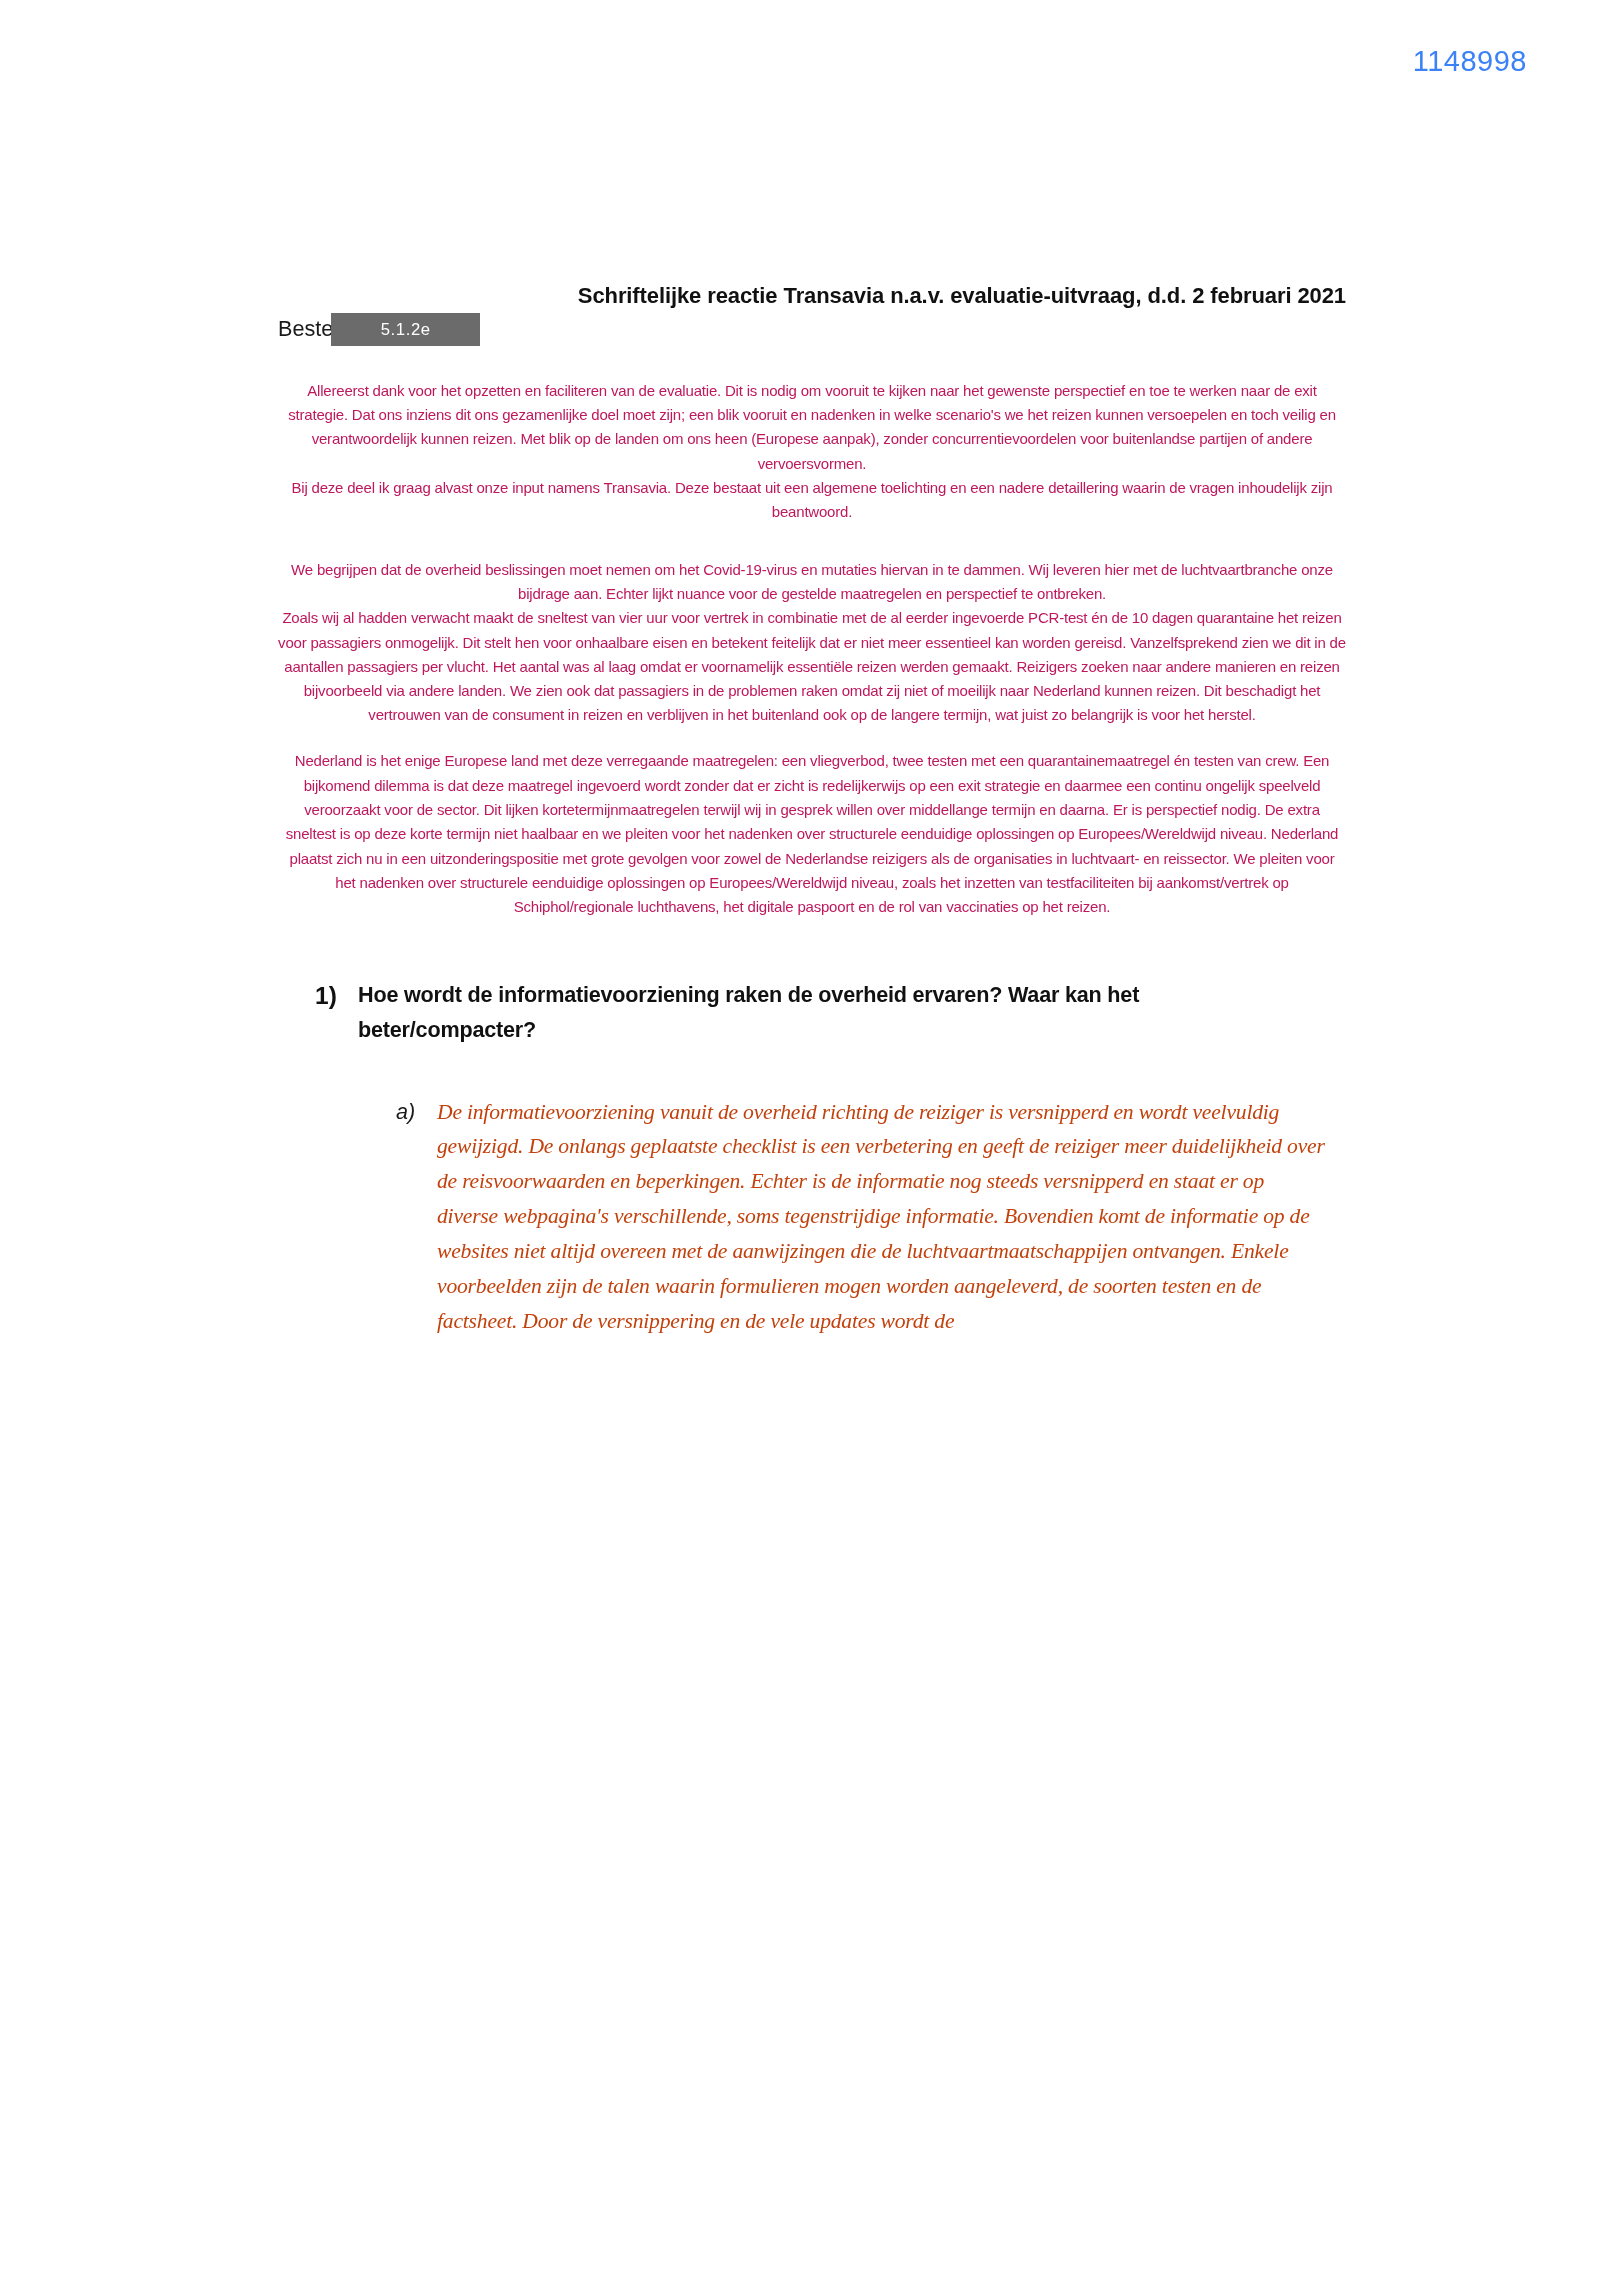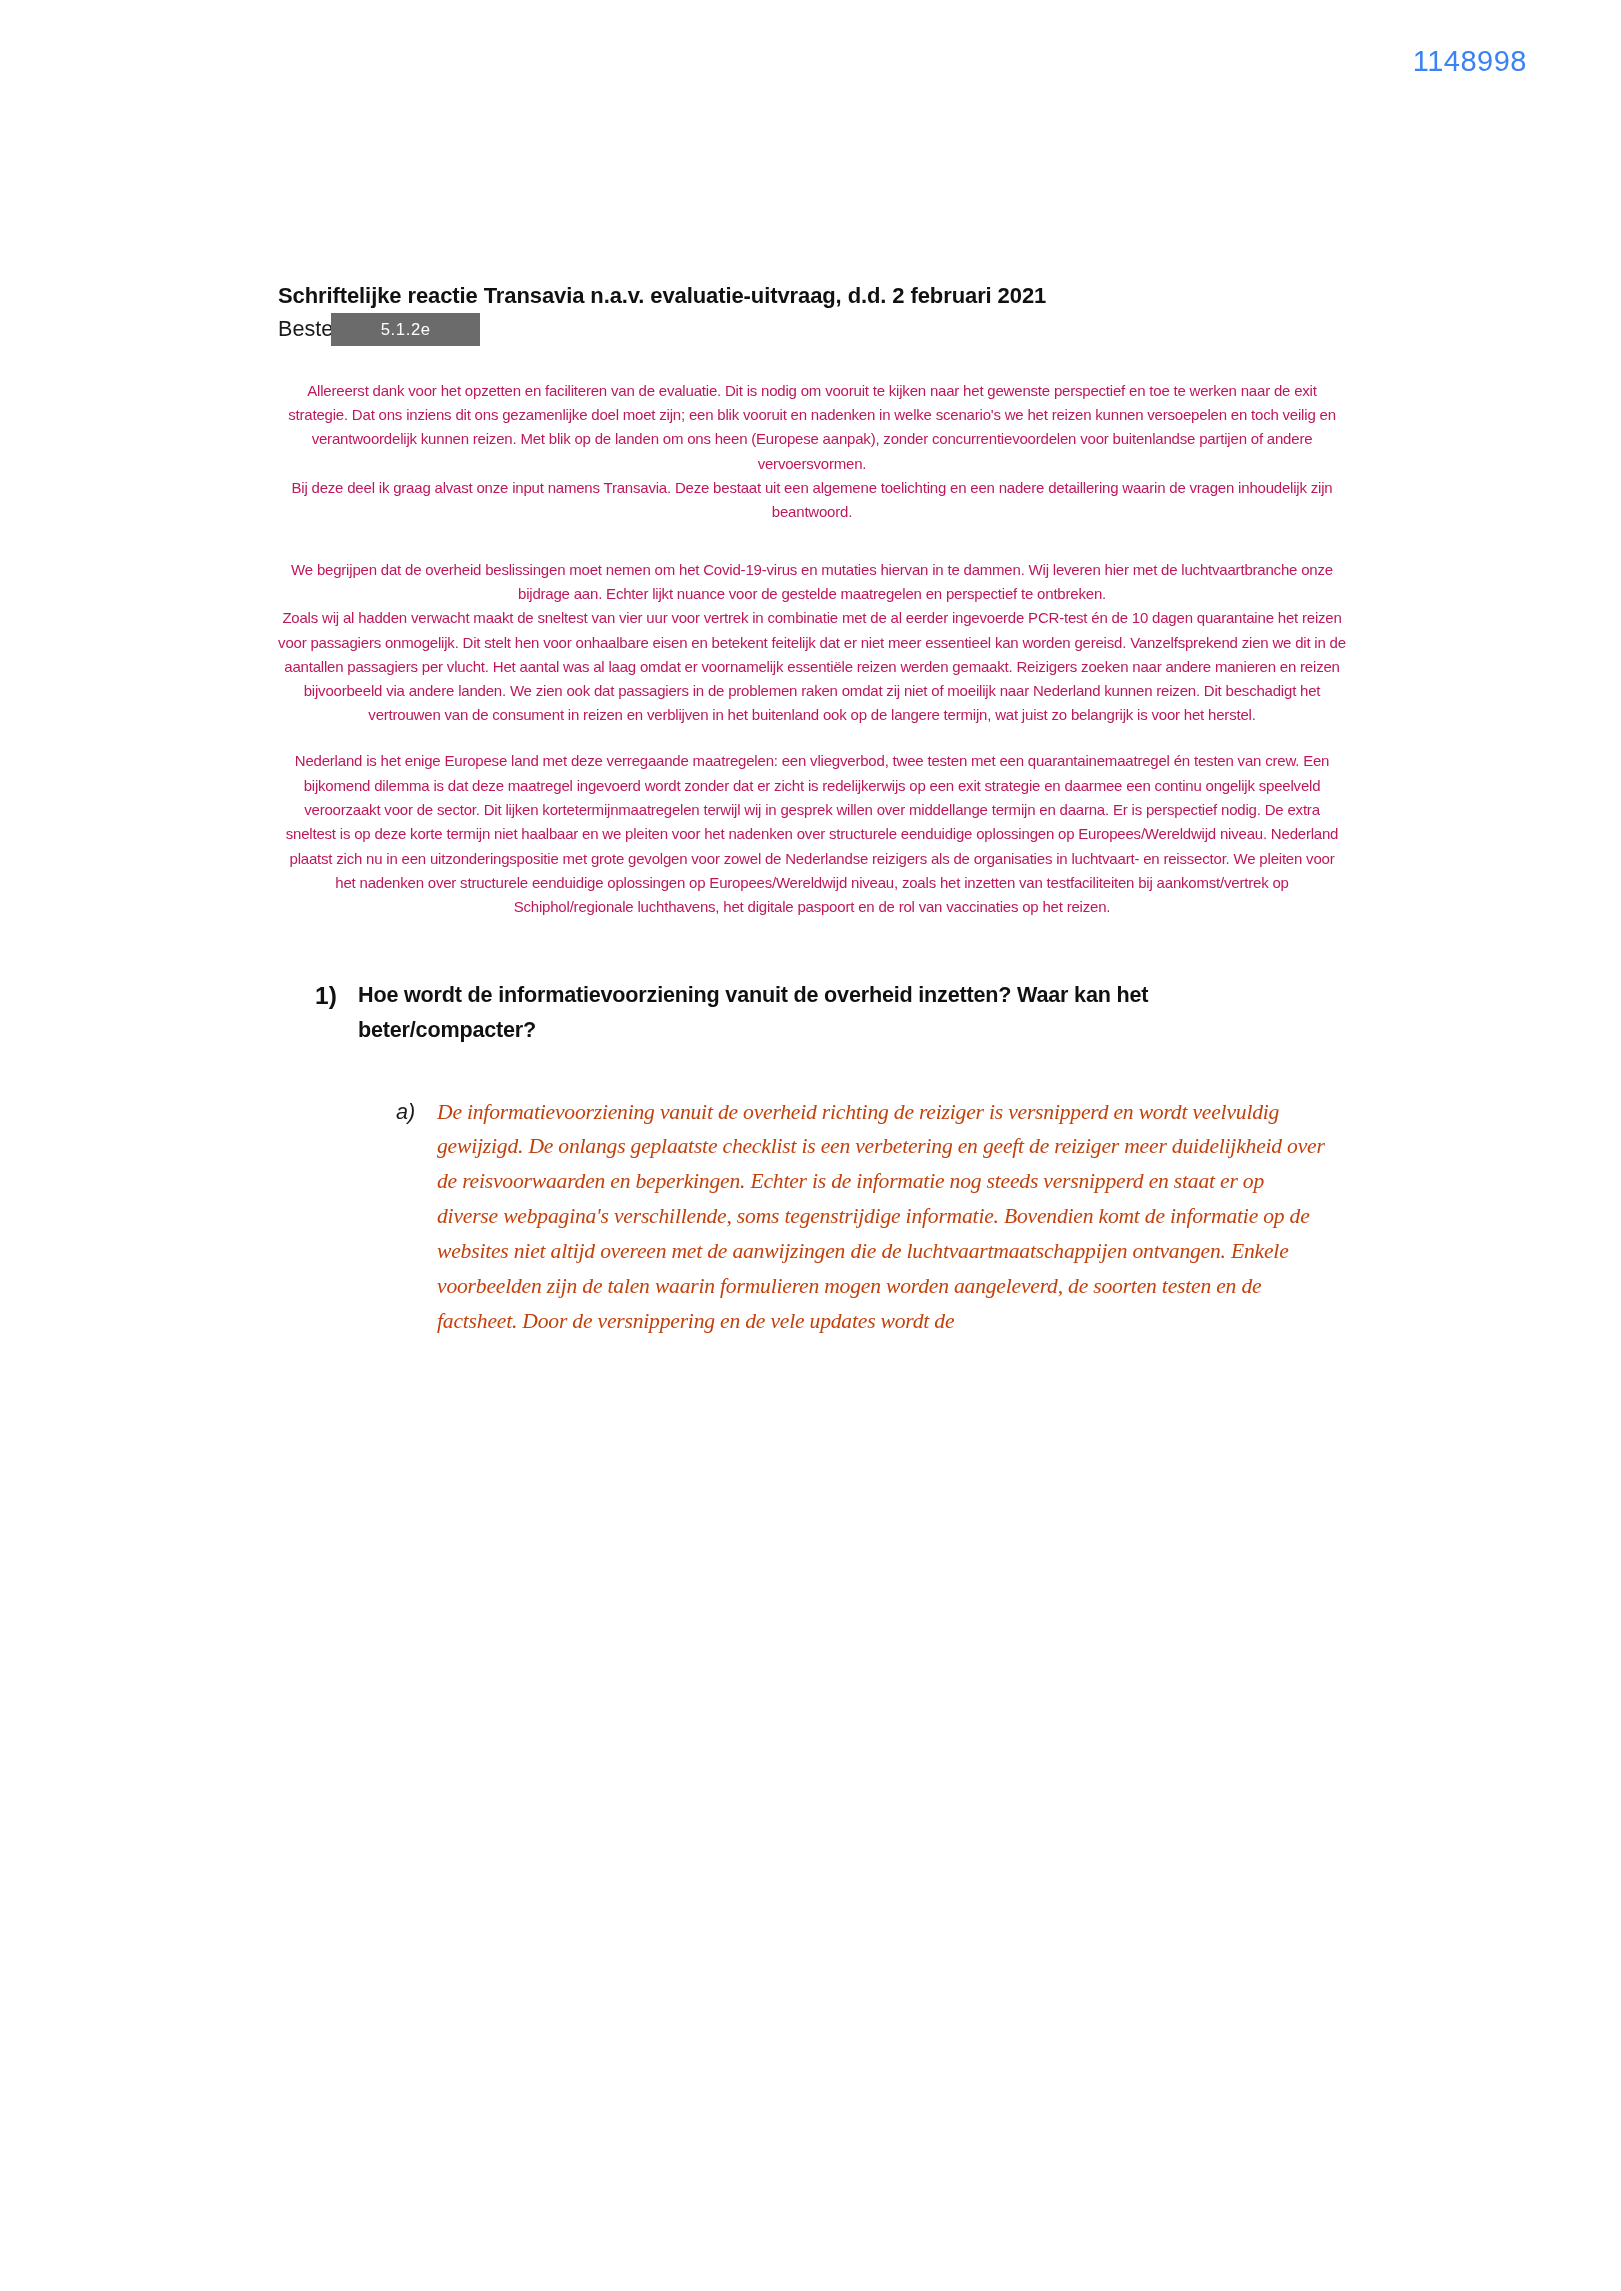--- a/index.html
+++ b/index.html
@@ -34,20 +34,21 @@
     width: 1068px;
   }
   .title {
     font-family: "Liberation Sans", sans-serif;
     font-weight: bold;
     font-size: 22px;
     color: #111111;
     letter-spacing: -0.1px;
     line-height: 1.45;
     margin: 0;
+    text-align: right;
   }
   .salutation-line {
     display: flex;
     align-items: center;
     margin-top: 1px;
     line-height: 1.5;
   }
   .salutation-text {
     font-family: "Liberation Sans", sans-serif;
     font-size: 21.6px;
@@ -174,21 +175,21 @@
     <p class="body-text">Zoals wij al hadden verwacht maakt de sneltest van vier uur voor vertrek in combinatie met de al eerder ingevoerde PCR-test én de 10 dagen quarantaine het reizen voor passagiers onmogelijk. Dit stelt hen voor onhaalbare eisen en betekent feitelijk dat er niet meer essentieel kan worden gereisd. Vanzelfsprekend zien we dit in de aantallen passagiers per vlucht. Het aantal was al laag omdat er voornamelijk essentiële reizen werden gemaakt. Reizigers zoeken naar andere manieren en reizen bijvoorbeeld via andere landen. We zien ook dat passagiers in de problemen raken omdat zij niet of moeilijk naar Nederland kunnen reizen. Dit beschadigt het vertrouwen van de consument in reizen en verblijven in het buitenland ook op de langere termijn, wat juist zo belangrijk is voor het herstel.</p>
 
     <div class="spacer-sm"></div>
 
     <p class="body-text">Nederland is het enige Europese land met deze verregaande maatregelen: een vliegverbod, twee testen met een quarantainemaatregel én testen van crew.  Een bijkomend dilemma is dat deze maatregel ingevoerd wordt zonder dat er zicht is redelijkerwijs op een exit strategie en daarmee een continu ongelijk speelveld veroorzaakt voor de sector. Dit lijken kortetermijnmaatregelen terwijl wij in gesprek willen over middellange termijn en daarna. Er is perspectief nodig. De extra sneltest is op deze korte termijn niet haalbaar en we pleiten voor het nadenken over structurele eenduidige oplossingen op Europees/Wereldwijd niveau. Nederland plaatst zich nu in een uitzonderingspositie met grote gevolgen voor zowel de Nederlandse reizigers als de organisaties in luchtvaart- en reissector. We pleiten voor het nadenken over structurele eenduidige oplossingen op Europees/Wereldwijd niveau, zoals het inzetten van testfaciliteiten bij aankomst/vertrek op Schiphol/regionale luchthavens, het digitale paspoort en de rol van vaccinaties op het reizen.</p>
 
     <div class="spacer-lg"></div>
 
     <div class="question-block">
       <div class="question-num">1)</div>
-      <div class="question-text">Hoe wordt de informatievoorziening vanuit de overheid inzetten? Waar kan het beter/compacter?</div>
+      <div class="question-text">Hoe wordt de informatievoorziening raken de overheid ervaren? Waar kan het beter/compacter?</div>
     </div>
 
 
     <div class="sub-block">
       <div class="sub-letter">a)</div>
       <div class="sub-text">De informatievoorziening vanuit de overheid richting de reiziger is versnipperd en wordt veelvuldig gewijzigd. De onlangs geplaatste checklist is een verbetering en geeft de reiziger meer duidelijkheid over de reisvoorwaarden en beperkingen. Echter is de informatie nog steeds versnipperd en staat er op diverse webpagina's verschillende, soms tegenstrijdige informatie. Bovendien komt de informatie op de websites niet altijd overeen met de aanwijzingen die de luchtvaartmaatschappijen ontvangen. Enkele voorbeelden zijn de talen waarin formulieren mogen worden aangeleverd, de soorten testen en de factsheet. Door de versnippering en de vele updates wordt de</div>
     </div>
 
   </div>
 </div>

